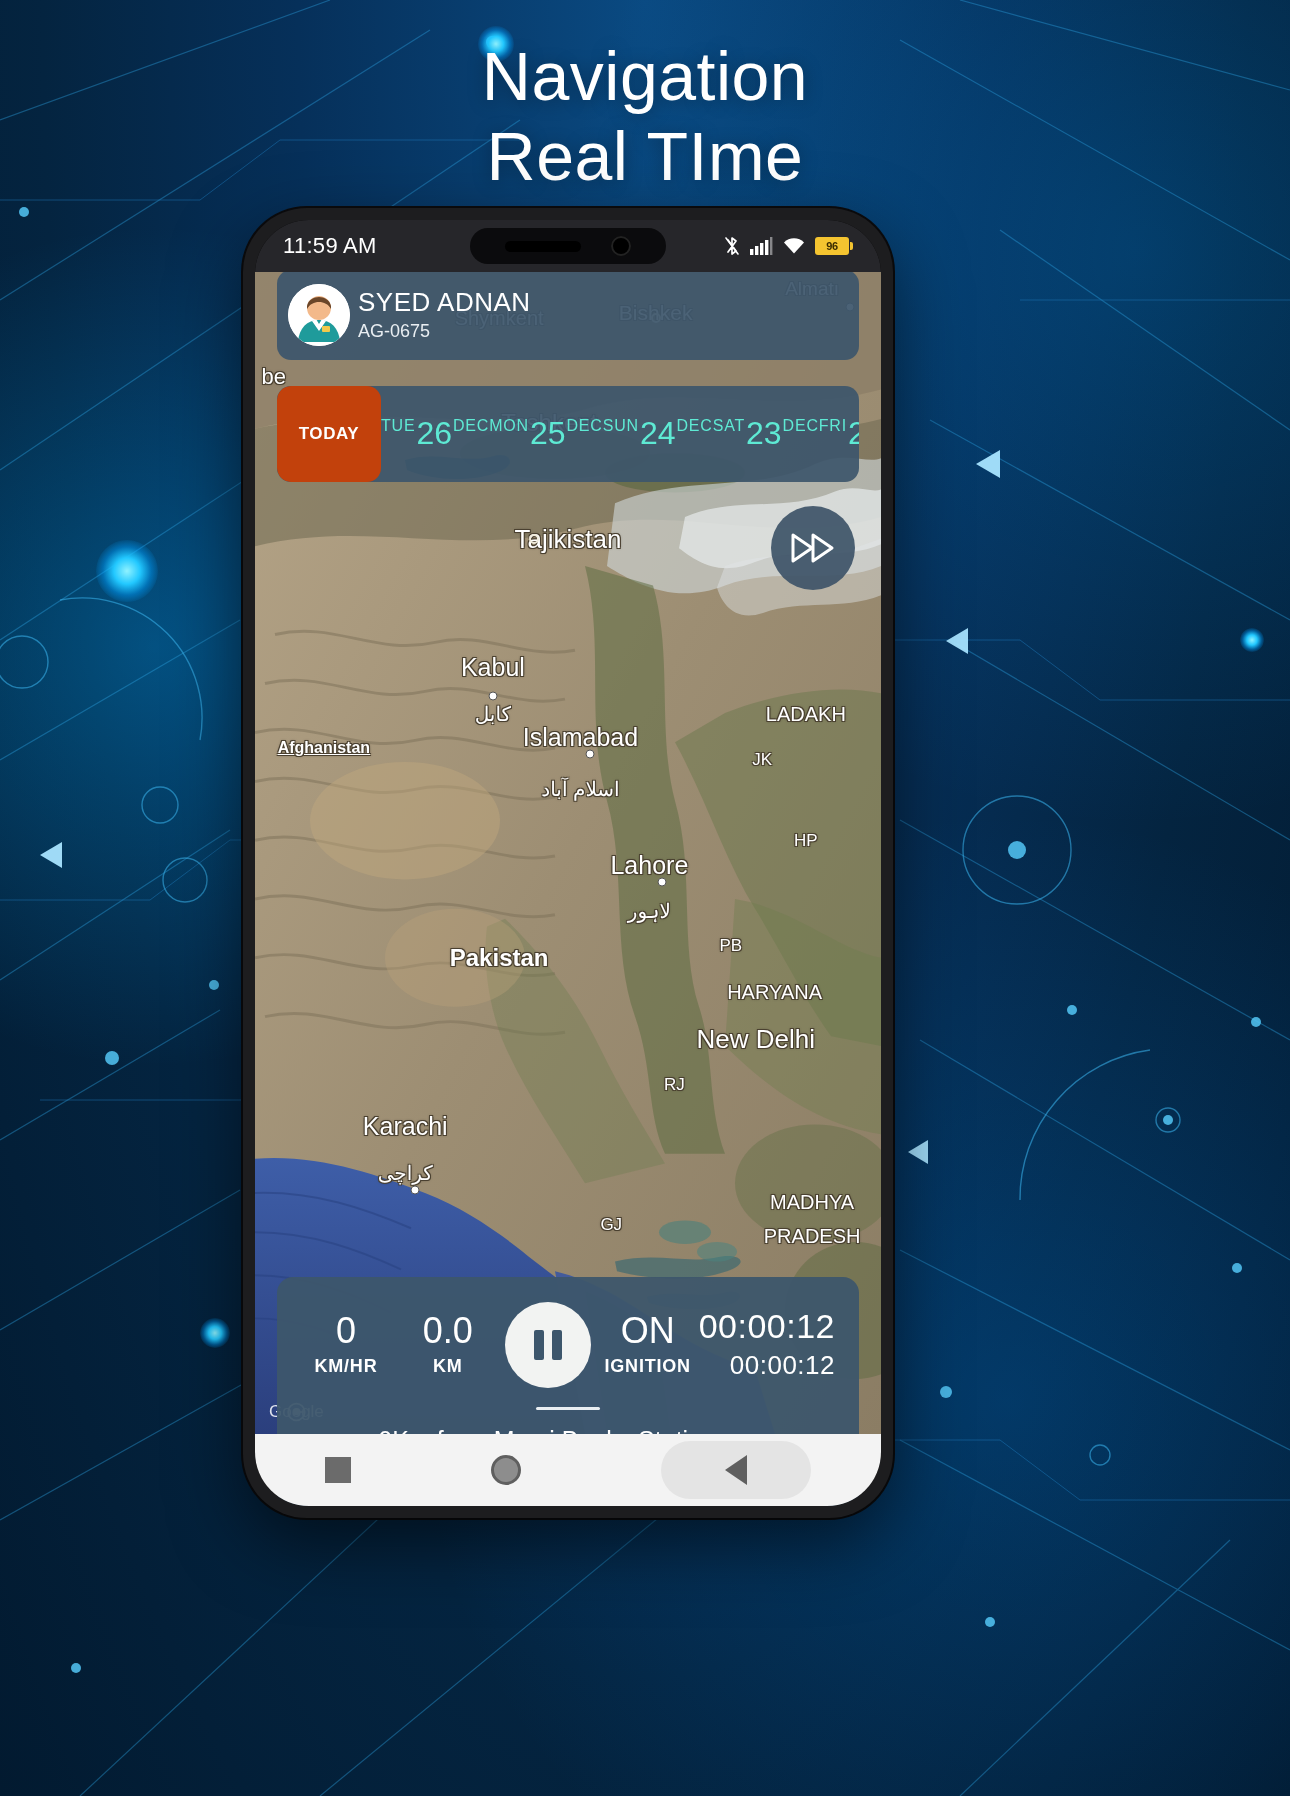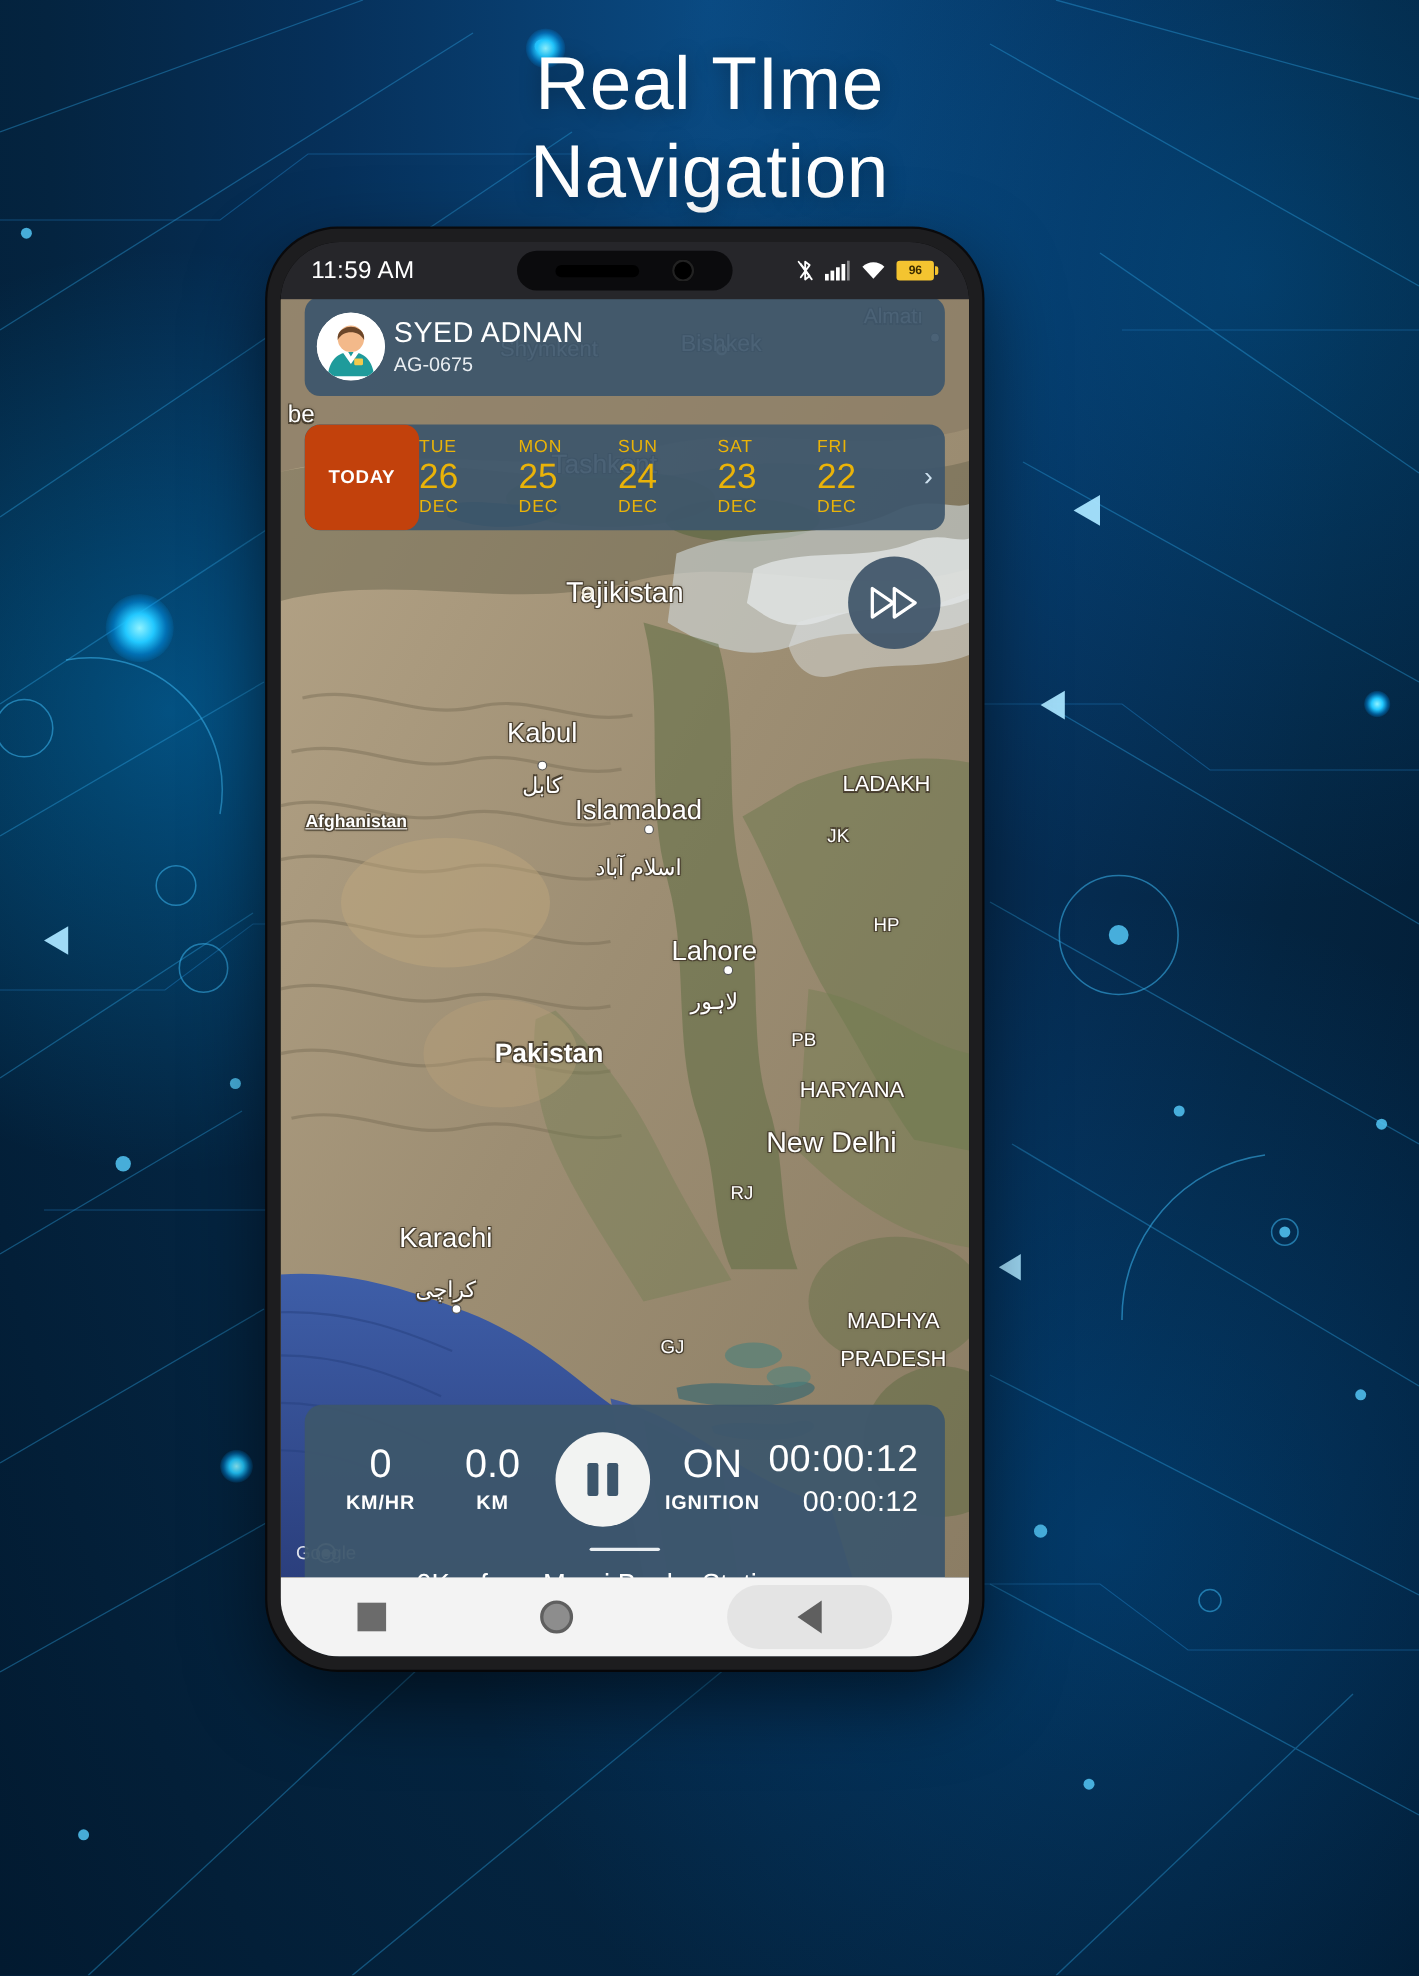--- a/index.html
+++ b/index.html
@@ -144,22 +144,22 @@
   }
   #today-chip {
     width: 104px; flex: none;
     background: #c2410c;
     border-radius: 14px;
     display: flex; align-items: center; justify-content: center;
     color: #fff; font-size: 17px; font-weight: 700; letter-spacing: .6px;
   }
   #date-list { flex: 1; display: flex; align-items: center; }
   .date-cell {
-    flex: 1; text-align: left; color: #eab308;
-    display: flex; flex-direction: column; justify-content: center; gap: 1px;
+    flex: 1; text-align: right; color: #5eead4;
+    display: flex; justify-content: center; gap: 1px;
   }
   .date-cell .dow { font-size: 16px; letter-spacing: .8px; }
   .date-cell .num { font-size: 32px; font-weight: 500; line-height: 1.05; }
   .date-cell .mon { font-size: 16px; letter-spacing: .8px; }
   #date-next {
     width: 26px; flex: none; display: flex; align-items: center; justify-content: center;
     color: #cfe2f0; font-size: 24px; padding-right: 4px;
   }
 
   
@@ -302,22 +302,22 @@
       <polygon points="928,1140 928,1164 908,1152"></polygon>
     </g>
   </svg>
   <div class="glow" style="left:96px; top:540px; width:62px; height:62px;"></div>
   <div class="glow" style="left:478px; top:26px; width:36px; height:36px;"></div>
   <div class="glow" style="left:200px; top:1318px; width:30px; height:30px;"></div>
   <div class="glow" style="left:1240px; top:628px; width:24px; height:24px;"></div>
 </div>
 
 <div id="headline">
+  <div>Navigation</div>
   <div>Real TIme</div>
-  <div>Navigation</div>
 </div>
 
 <div id="phone">
   <div id="phone-inner">
 
     <div id="map">
       <svg viewBox="0 0 626 1186" preserveAspectRatio="none">
         <defs>
           <linearGradient id="terrA" x1="0" y1="0" x2="1" y2="1">
             <stop offset="0%" stop-color="#b6a588"></stop>

